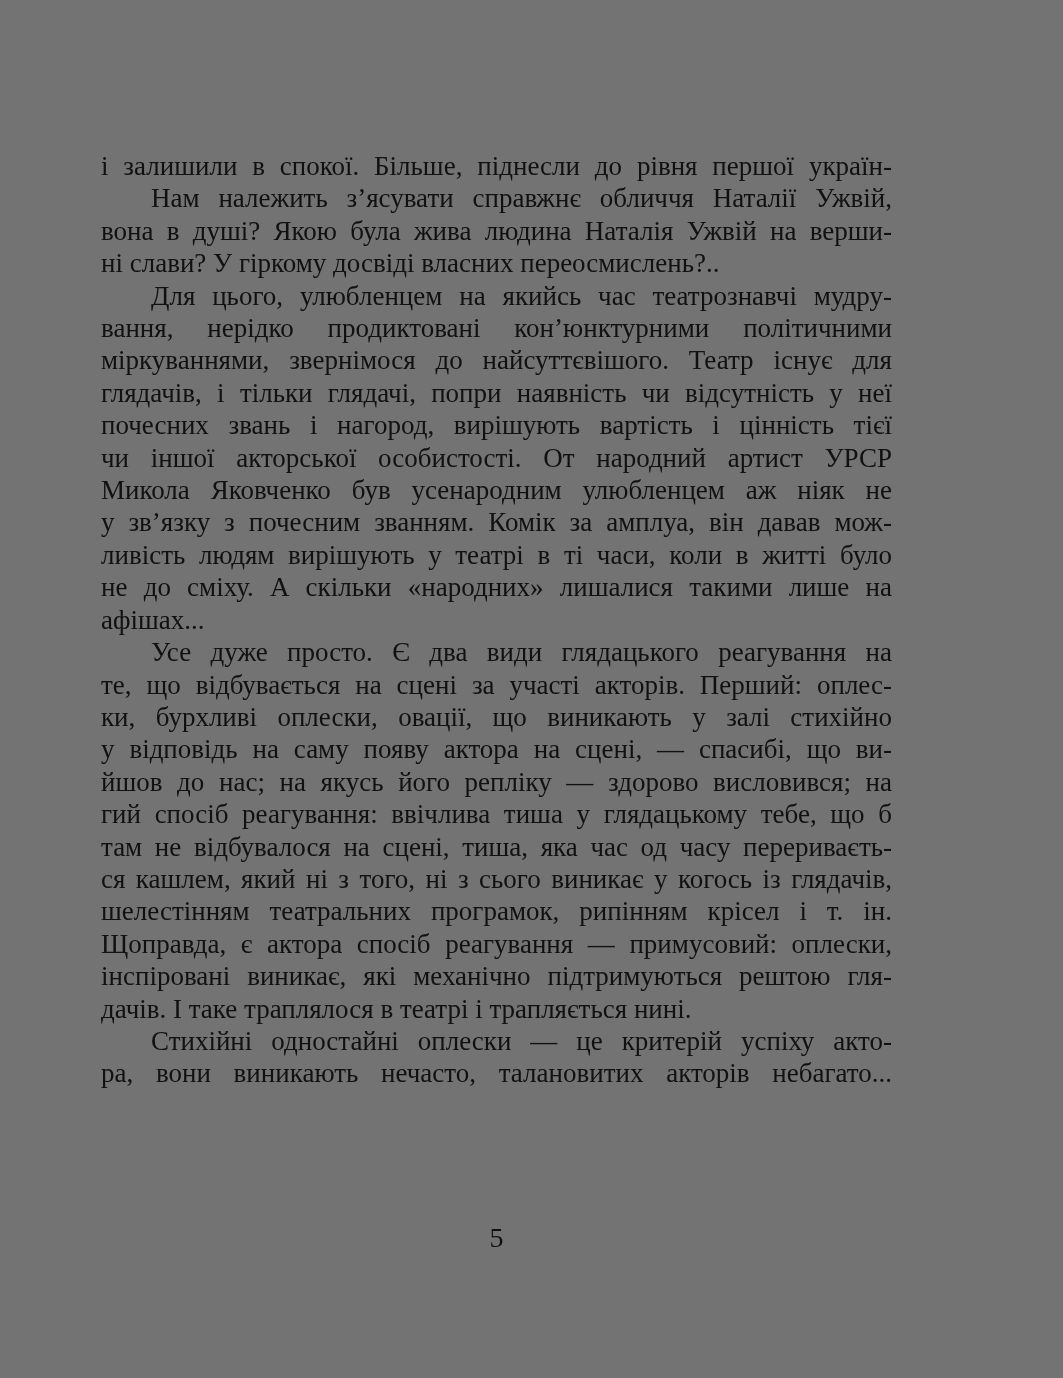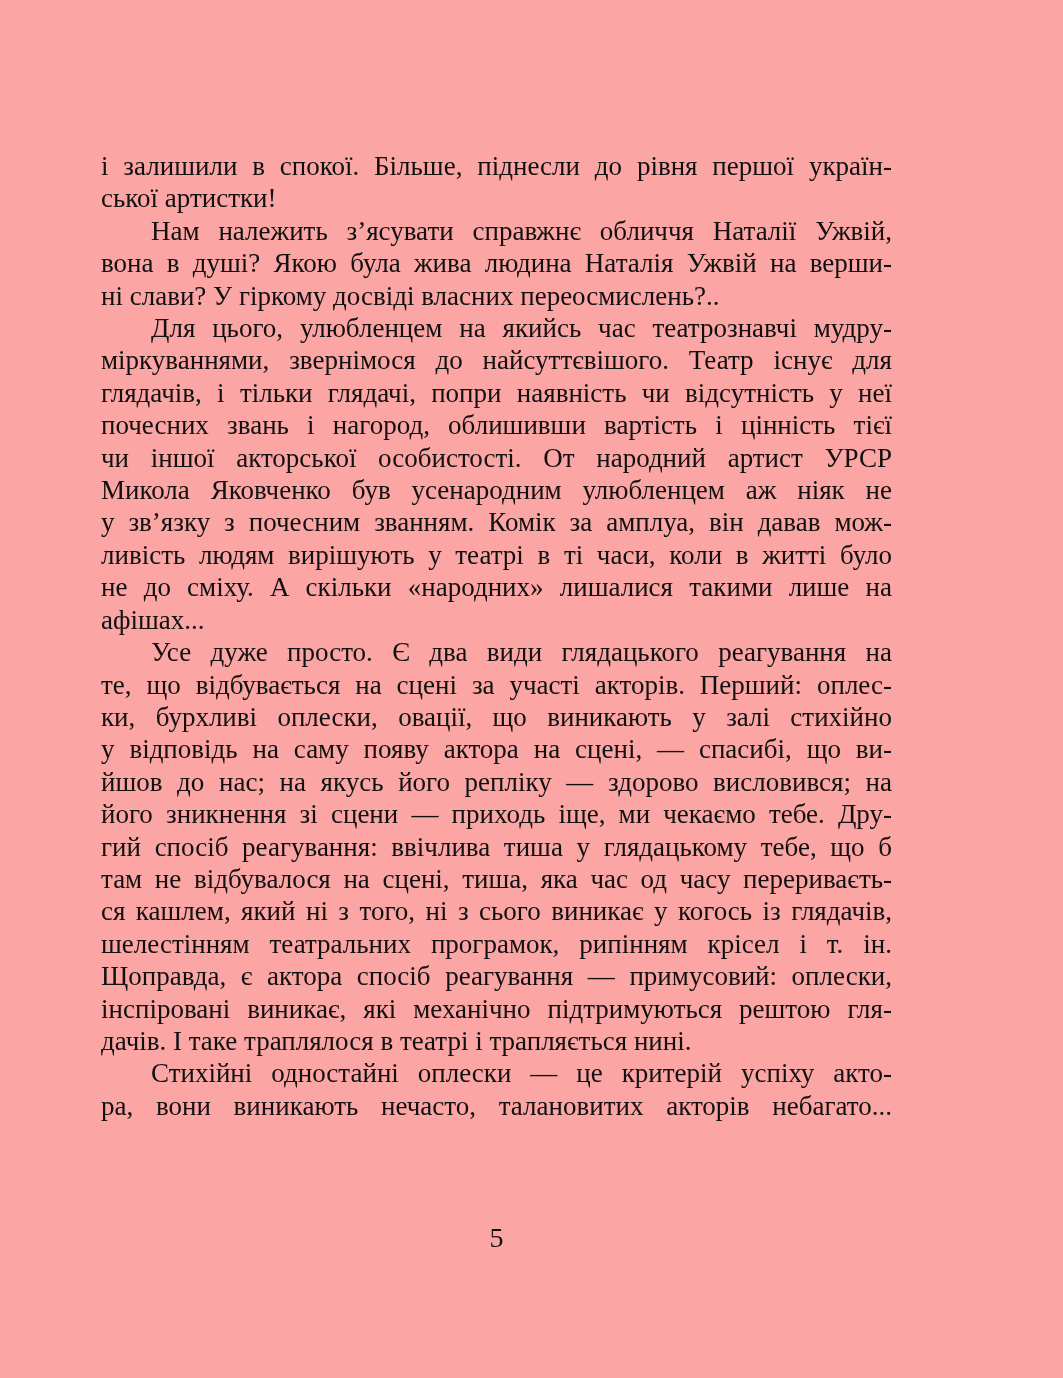--- a/index.html
+++ b/index.html
@@ -4,21 +4,21 @@
 <style>
   html, body {
     margin: 0;
     padding: 0;
     background: #ffffff;
   }
   .page {
     position: relative;
     width: 1063px;
     height: 1378px;
-    background: #fca5a5;
+    background: #737373;
     color: #111111;
     font-family: "Liberation Serif", "DejaVu Serif", serif;
     overflow: hidden;
   }
   .text-block {
     position: absolute;
     left: 101px;
     top: 150px;
     width: 791px;
     font-size: 27px;
@@ -49,46 +49,45 @@
     color: #111111;
   }
 </style>
 </head>
 <body>
 
 <div class="page">
   <div class="text-block">
       <div class="paragraph">
         <div class="line">і залишили в спокої. Більше, піднесли до рівня першої україн-</div>
-        <div class="line no-stretch">ської артистки!</div>
       </div>
       <div class="paragraph">
         <div class="line indent">Нам належить з’ясувати справжнє обличчя Наталії Ужвій,</div>
         <div class="line">вона в душі? Якою була жива людина Наталія Ужвій на верши-</div>
         <div class="line no-stretch">ні слави? У гіркому досвіді власних переосмислень?..</div>
       </div>
       <div class="paragraph">
         <div class="line indent">Для цього, улюбленцем на якийсь час театрознавчі мудру-</div>
+        <div class="line">вання, нерідко продиктовані кон’юнктурними політичними</div>
         <div class="line">міркуваннями, звернімося до найсуттєвішого. Театр існує для</div>
         <div class="line">глядачів, і тільки глядачі, попри наявність чи відсутність у неї</div>
-        <div class="line">почесних звань і нагород, облишивши вартість і цінність тієї</div>
+        <div class="line">почесних звань і нагород, вирішують вартість і цінність тієї</div>
         <div class="line">чи іншої акторської особистості. От народний артист УРСР</div>
         <div class="line">Микола Яковченко був усенародним улюбленцем аж ніяк не</div>
         <div class="line">у зв’язку з почесним званням. Комік за амплуа, він давав мож-</div>
         <div class="line">ливість людям вирішують у театрі в ті часи, коли в житті було</div>
         <div class="line">не до сміху. А скільки  «народних» лишалися такими лише на</div>
         <div class="line no-stretch">афішах...</div>
       </div>
       <div class="paragraph">
         <div class="line indent">Усе дуже просто. Є два види глядацького реагування на</div>
         <div class="line">те, що відбувається на сцені за участі акторів. Перший: оплес-</div>
         <div class="line">ки, бурхливі оплески, овації, що виникають у залі стихійно</div>
         <div class="line">у відповідь на саму появу актора на сцені, — спасибі, що ви-</div>
         <div class="line">йшов до нас; на якусь його репліку — здорово висловився; на</div>
-        <div class="line">його зникнення зі сцени — приходь іще, ми чекаємо тебе. Дру-</div>
         <div class="line">гий спосіб реагування: ввічлива тиша у глядацькому тебе, що б</div>
         <div class="line">там не відбувалося на сцені, тиша, яка час од часу перериваєть-</div>
         <div class="line">ся кашлем, який ні з того, ні з сього виникає у когось із глядачів,</div>
         <div class="line">шелестінням театральних програмок, рипінням крісел і т. ін.</div>
         <div class="line">Щоправда, є актора спосіб реагування — примусовий: оплески,</div>
         <div class="line">інспіровані виникає, які механічно підтримуються рештою гля-</div>
         <div class="line no-stretch">дачів. І таке траплялося в театрі і трапляється нині.</div>
       </div>
       <div class="paragraph">
         <div class="line indent">Стихійні одностайні оплески — це критерій успіху акто-</div>

